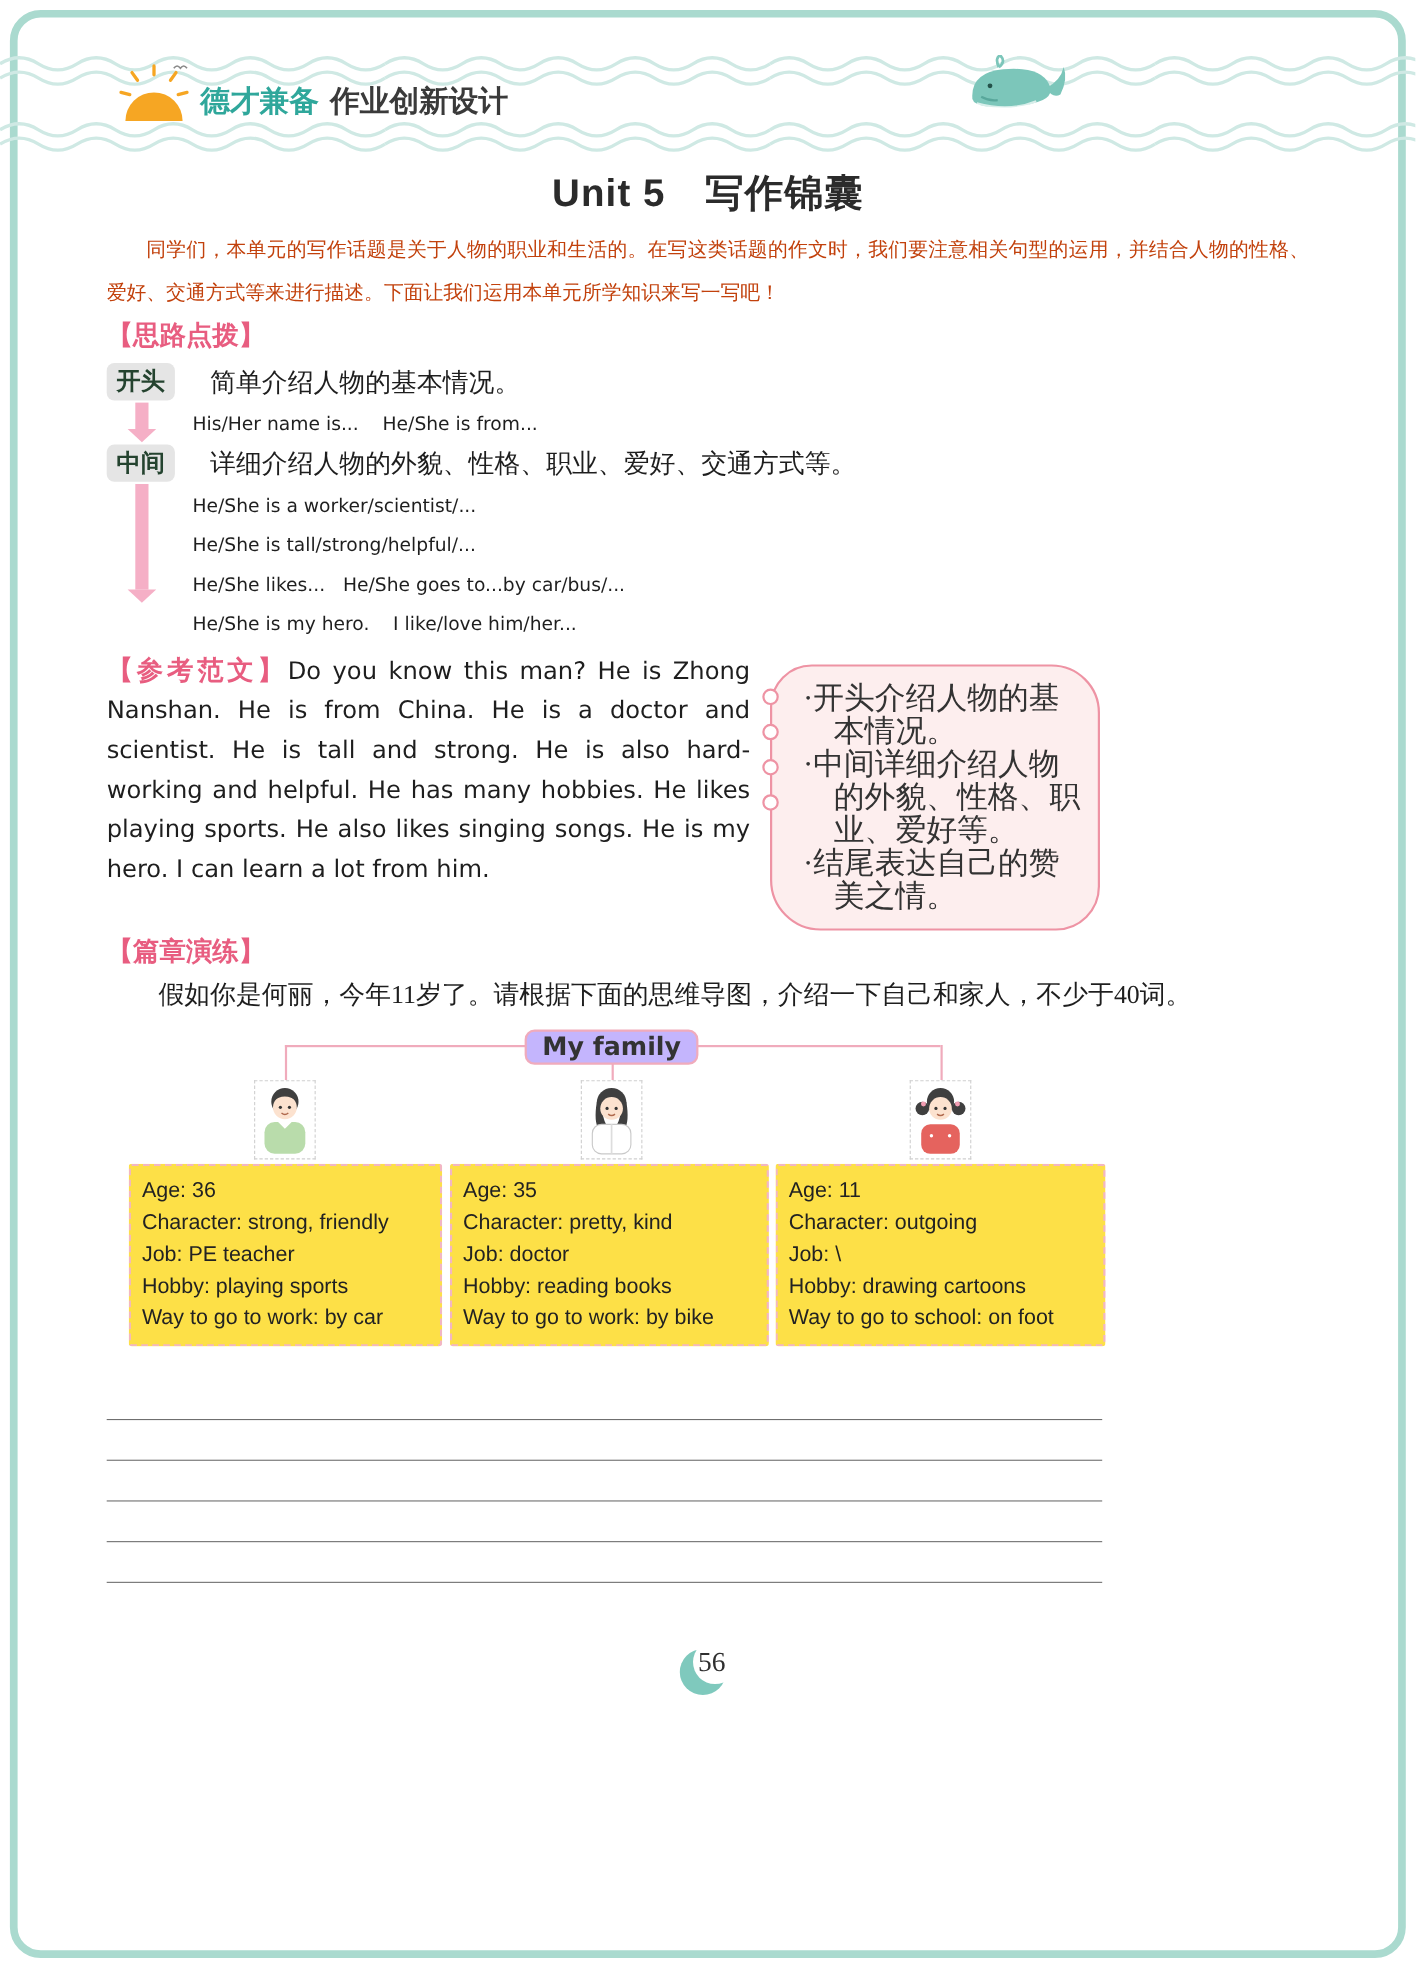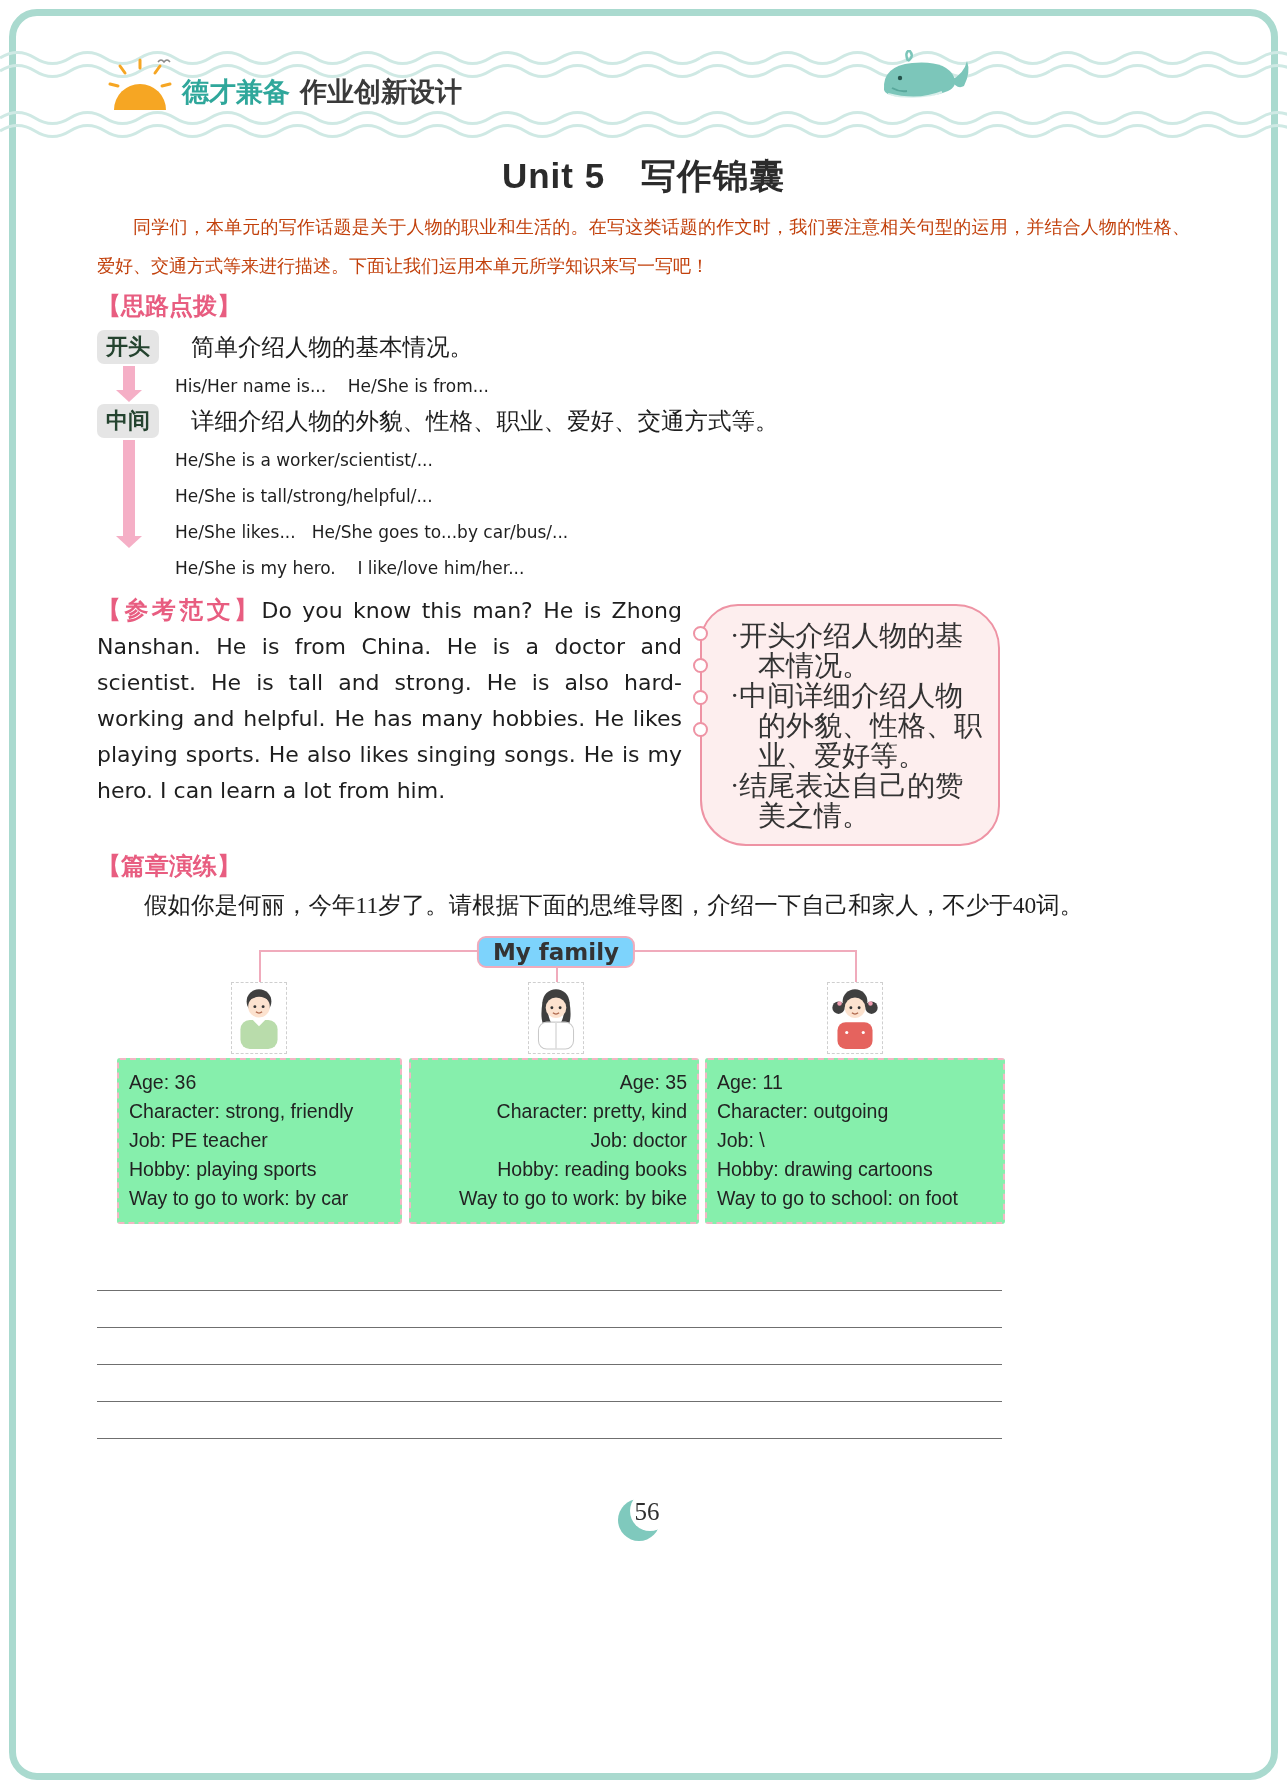--- a/index.html
+++ b/index.html
@@ -44,26 +44,26 @@
 
   .prompt { margin-top:4px; font-size:23.5px; line-height:38px; text-indent:2em; color:#1e1e1e; }
 
   
   .mindmap { position:relative; margin-top:12px; height:292px; font-family:"Liberation Sans",sans-serif; }
   .mm-hline { position:absolute; top:14px; left:162px; width:596px; border-top:2px solid #f0abbc; }
   .mm-vline { position:absolute; border-left:2px solid #f0abbc; }
   .mm-v1 { left:162px; top:14px; height:32px; }
   .mm-v2 { left:459px; top:31px; height:15px; }
   .mm-v3 { left:758px; top:14px; height:32px; }
-  .mm-title { position:absolute; left:459px; top:0; transform:translateX(-50%); background:#7dd3fc; border:2px solid #f0abbc; border-radius:9px; padding:1px 14px; font-size:23px; font-weight:bold; color:#333; z-index:1; font-family:"DejaVu Sans",sans-serif; white-space:nowrap; }
+  .mm-title { position:absolute; left:459px; top:0; transform:translateX(-50%); background:#c4b5fd; border:2px solid #f0abbc; border-radius:9px; padding:1px 14px; font-size:23px; font-weight:bold; color:#333; z-index:1; font-family:"DejaVu Sans",sans-serif; white-space:nowrap; }
   .avatar { position:absolute; top:46px; width:56px; height:72px; background:#fff; border:1px dashed #cfcfcf; padding:2px; z-index:1; }
   .av-1 { left:134px; } .av-2 { left:431px; } .av-3 { left:730px; }
-  .mm-box { position:absolute; top:122px; height:166px; border:2px dashed #f2b6c4; border-radius:3px; padding:8px 10px; background:#86efac; }
+  .mm-box { position:absolute; top:122px; height:166px; border:2px dashed #f2b6c4; border-radius:3px; padding:8px 10px; background:#fde047; }
   .mm-box .line { font-size:19.5px; line-height:29px; white-space:nowrap; color:#222; font-family:"Liberation Sans",sans-serif; }
-  .box-1 { left:20px; width:285px; } .box-2 { left:312px; width:290px;text-align:right; } .box-3 { left:608px; width:300px; }
+  .box-1 { left:20px; width:285px; } .box-2 { left:312px; width:290px; } .box-3 { left:608px; width:300px; }
 
   
   .lines { margin-top:26px; width:905px; }
   .wline { height:37px; border-bottom:1.5px solid #6f6f6f; }
 
   
   .footer { position:absolute; top:1492px; left:0; width:100%; text-align:center; }
   .moon { position:relative; display:inline-block; width:58px; height:52px; }
   .moon svg { position:absolute; left:0; top:0; }
   .pnum { position:absolute; left:20px; top:6px; font-size:25px; color:#2f2f2f; font-family:"Liberation Serif",serif; }

